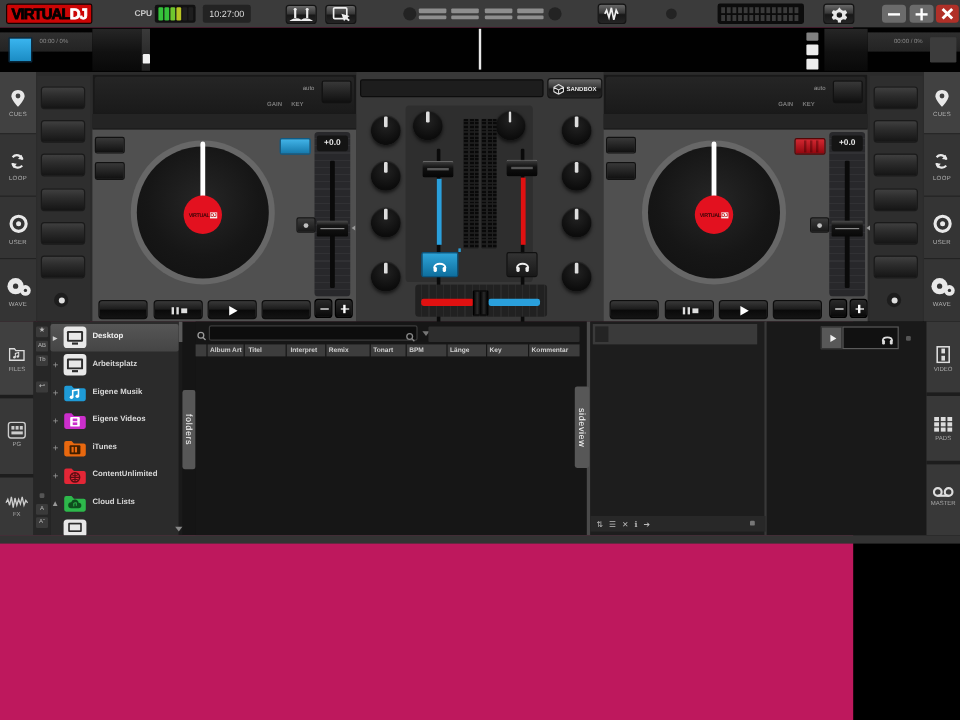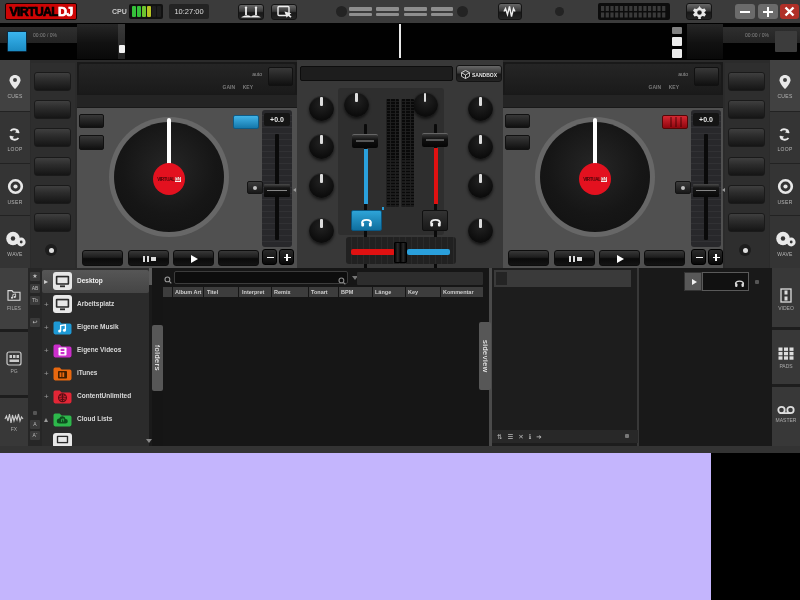--- a/index.html
+++ b/index.html
@@ -1,18 +1,18 @@
 <!DOCTYPE html>
 <html><head>
 <meta charset="utf-8">
 <style>
 * { margin:0; padding:0; box-sizing:border-box; -webkit-font-smoothing:antialiased; }
 html,body { width:800px; height:600px; background:#000; overflow:hidden;
   font-family:"Liberation Sans", sans-serif; }
-#app { position:relative; width:711px; height:600px; background:#c4b5fd; }
+#app { position:relative; width:711px; height:600px; background:#be185d; }
 .abs { position:absolute; }
 
 
 #topbar { left:0; top:0; width:800px; height:23px; background:#3b3b3b; }
 #logo { left:5px; top:3px; width:72px; height:17px; background:#cc0505; border:1px solid #1a0000; border-radius:2px; text-align:center; line-height:15.5px; font-weight:bold; font-size:13px; letter-spacing:-1px; color:#000; -webkit-text-stroke:0.5px #000; }
 .tb-txt { font-size:7px; color:#c8c8c8; font-weight:bold; }
 #cpu-meter { left:129px; top:4px; width:34px; height:15px; background:#111; border-radius:2px; }
 #cpu-meter i { position:absolute; top:2px; width:3.8px; height:11px; border-radius:1px; }
 #clock { left:169px; top:4px; width:40px; height:15px; background:#232323; border-radius:2px; color:#ddd; font-size:7.5px; text-align:center; line-height:15px; }
 .tb-btn { background:linear-gradient(#686868 0%,#3a3a3a 45%,#181818 55%,#242424 100%); border:1px solid #141414; border-radius:3px; }

